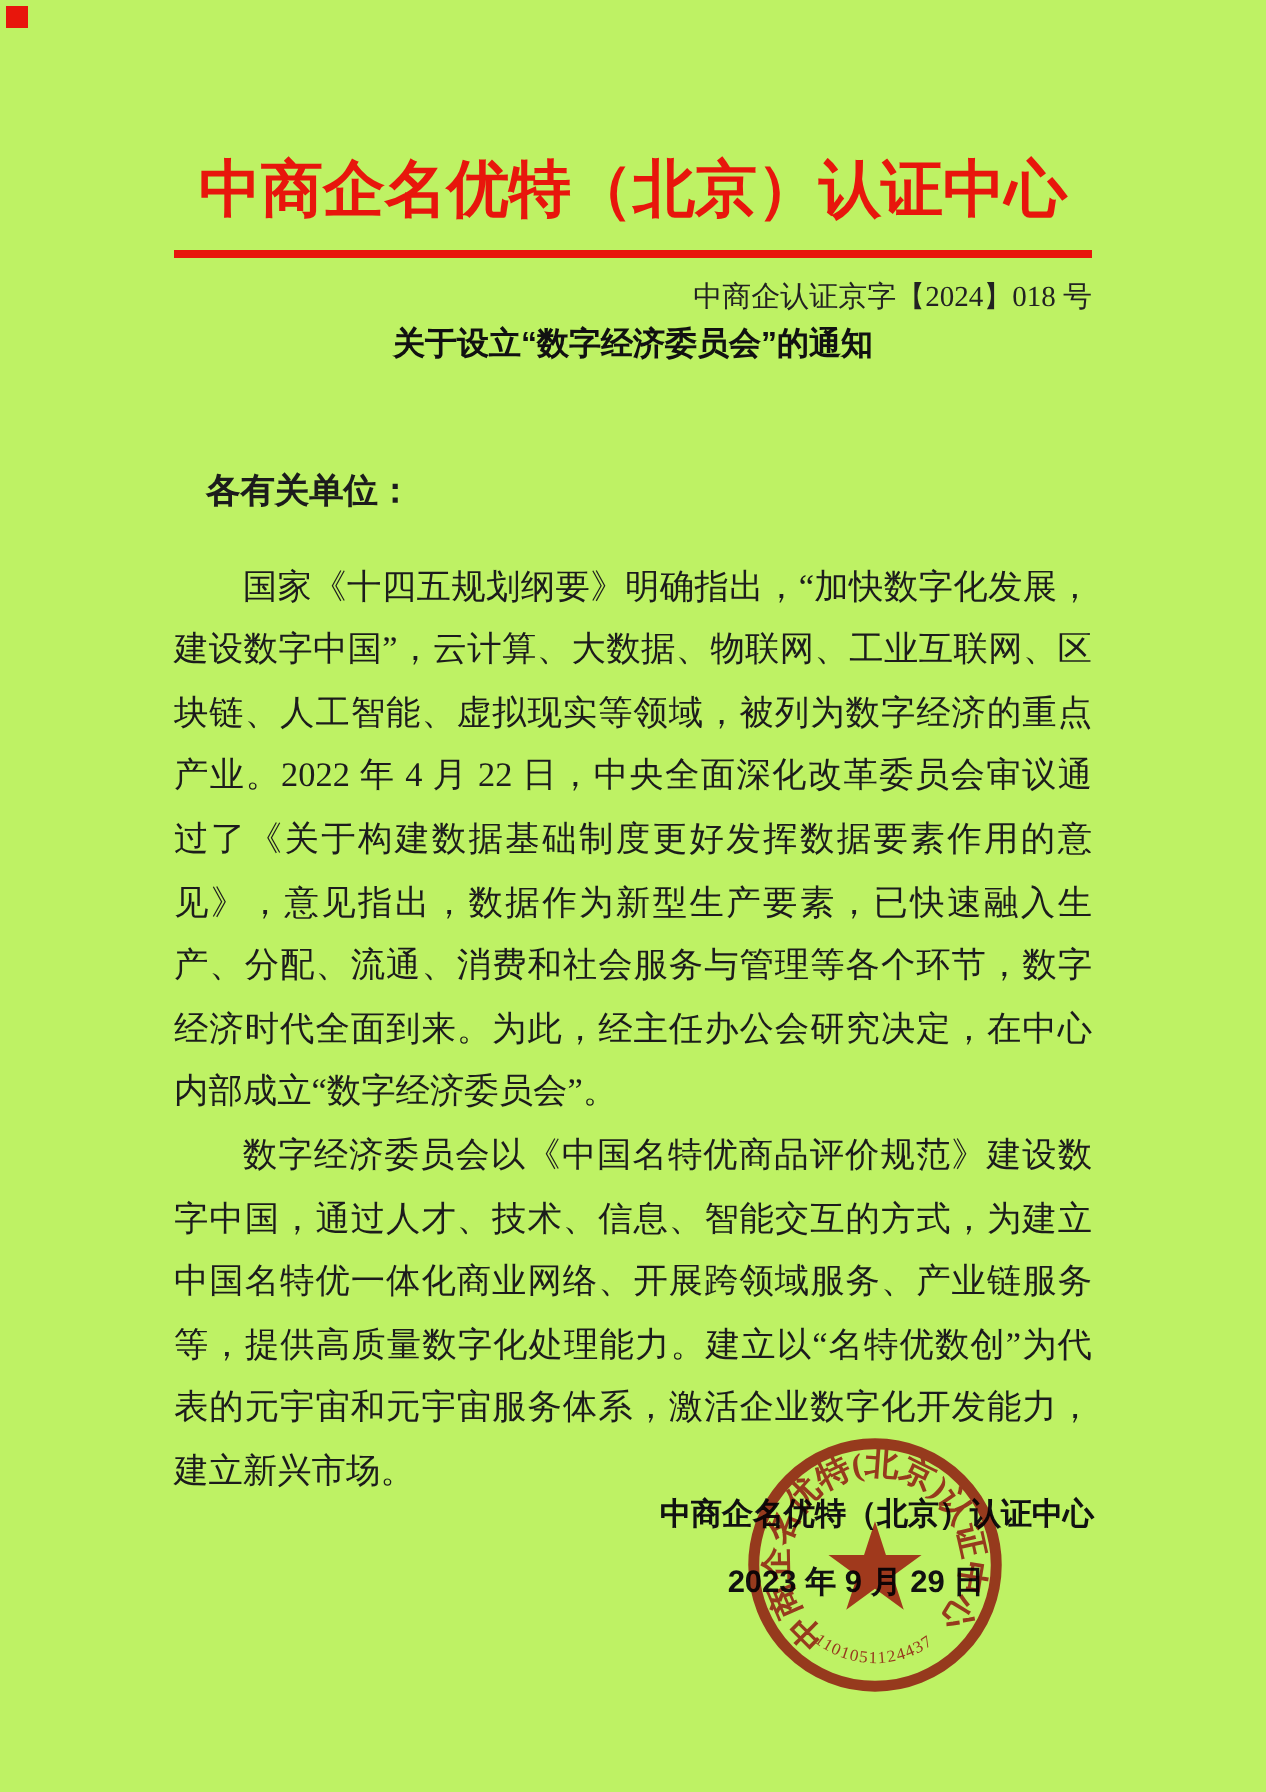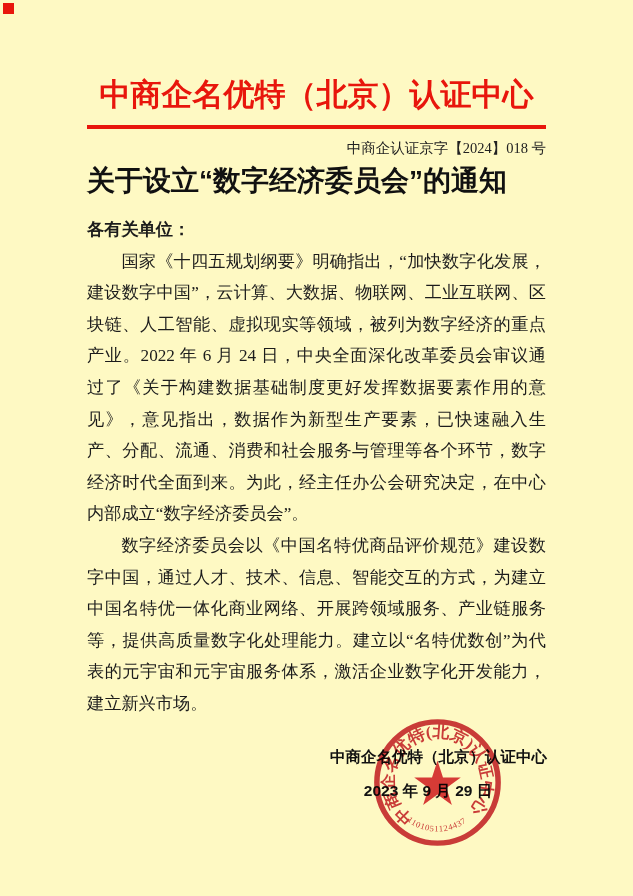--- a/index.html
+++ b/index.html
@@ -1,19 +1,19 @@
 <!DOCTYPE html>
 <html><head>
 <meta charset="utf-8">
 <style>
   html,body{margin:0;padding:0;background:#ffffff;}
   .page{
     position:relative;
     width:633px;height:896px;
-    background:#fef9c3;
+    background:#bef264;
     overflow:hidden;
     font-family:"Liberation Serif","DejaVu Serif",serif;
     color:#1c1c1c;
   }
   .corner-mark{
     position:absolute;left:3px;top:3px;width:11px;height:11px;
     background:#e8160c;
   }
   .content{position:absolute;left:87px;top:0;width:459px;}
   .org-name{
@@ -28,31 +28,31 @@
     background:#e8160c;
   }
   .doc-number{
     position:absolute;top:139px;right:0;
     font-size:14.5px;color:#222;
     font-family:"Liberation Serif","DejaVu Serif",serif;
     white-space:nowrap;
   }
   .notice-title{
     position:absolute;top:162px;left:0;width:100%;
-    margin:0;text-align:left;
-    font-size:28px;font-weight:bold;color:#111;
+    margin:0;text-align:center;
+    font-size:16px;font-weight:bold;color:#111;
     font-family:"Liberation Sans","DejaVu Sans",sans-serif;
     white-space:nowrap;
   }
   .body-text{
     position:absolute;top:214px;left:0;width:100%;
     font-size:17.2px;line-height:31.6px;color:#1c1c1c;
     text-align:justify;
   }
-  .salutation{margin:0;font-weight:bold;}
+  .salutation{margin:16px;font-weight:bold;}
   .body-text p.para{margin:0;text-indent:2em;}
   .signature-org{
     position:absolute;left:330px;top:747px;width:212px;
     text-align:center;font-size:15.5px;font-weight:bold;color:#111;
     font-family:"Liberation Sans","DejaVu Sans",sans-serif;
     white-space:nowrap;
   }
   .signature-date{
     position:absolute;left:322px;top:781px;width:212px;
     text-align:center;font-size:15.5px;font-weight:bold;color:#111;
@@ -83,21 +83,21 @@
     <h1 class="org-name">中商企名优特（北京）认证中心</h1>
 
     <div class="red-rule"></div>
 
     <div class="doc-number">中商企认证京字【2024】018 号</div>
 
     <h2 class="notice-title">关于设立“数字经济委员会”的通知</h2>
 
     <div class="body-text">
       <p class="salutation">各有关单位：</p>
-      <p class="para">国家《十四五规划纲要》明确指出，“加快数字化发展，建设数字中国”，云计算、大数据、物联网、工业互联网、区块链、人工智能、虚拟现实等领域，被列为数字经济的重点产业。2022 年 6 月 24 日，中央全面深化改革委员会审议通过了《关于构建数据基础制度更好发挥数据要素作用的意见》，意见指出，数据作为新型生产要素，已快速融入生产、分配、流通、消费和社会服务与管理等各个环节，数字经济时代全面到来。为此，经主任办公会研究决定，在中心内部成立“数字经济委员会”。</p>
+      <p class="para">国家《十四五规划纲要》明确指出，“加快数字化发展，建设数字中国”，云计算、大数据、物联网、工业互联网、区块链、人工智能、虚拟现实等领域，被列为数字经济的重点产业。2022 年 4 月 22 日，中央全面深化改革委员会审议通过了《关于构建数据基础制度更好发挥数据要素作用的意见》，意见指出，数据作为新型生产要素，已快速融入生产、分配、流通、消费和社会服务与管理等各个环节，数字经济时代全面到来。为此，经主任办公会研究决定，在中心内部成立“数字经济委员会”。</p>
       <p class="para">数字经济委员会以《中国名特优商品评价规范》建设数字中国，通过人才、技术、信息、智能交互的方式，为建立中国名特优一体化商业网络、开展跨领域服务、产业链服务等，提供高质量数字化处理能力。建立以“名特优数创”为代表的元宇宙和元宇宙服务体系，激活企业数字化开发能力，建立新兴市场。</p>
     </div>
   </div>
 
   <div class="signature-org">中商企名优特（北京）认证中心</div>
 
   <div class="signature-date">2023 年 9 月 29 日</div>
 
   <svg class="seal" viewBox="0 0 200 200" xmlns="http://www.w3.org/2000/svg">
     <defs>

